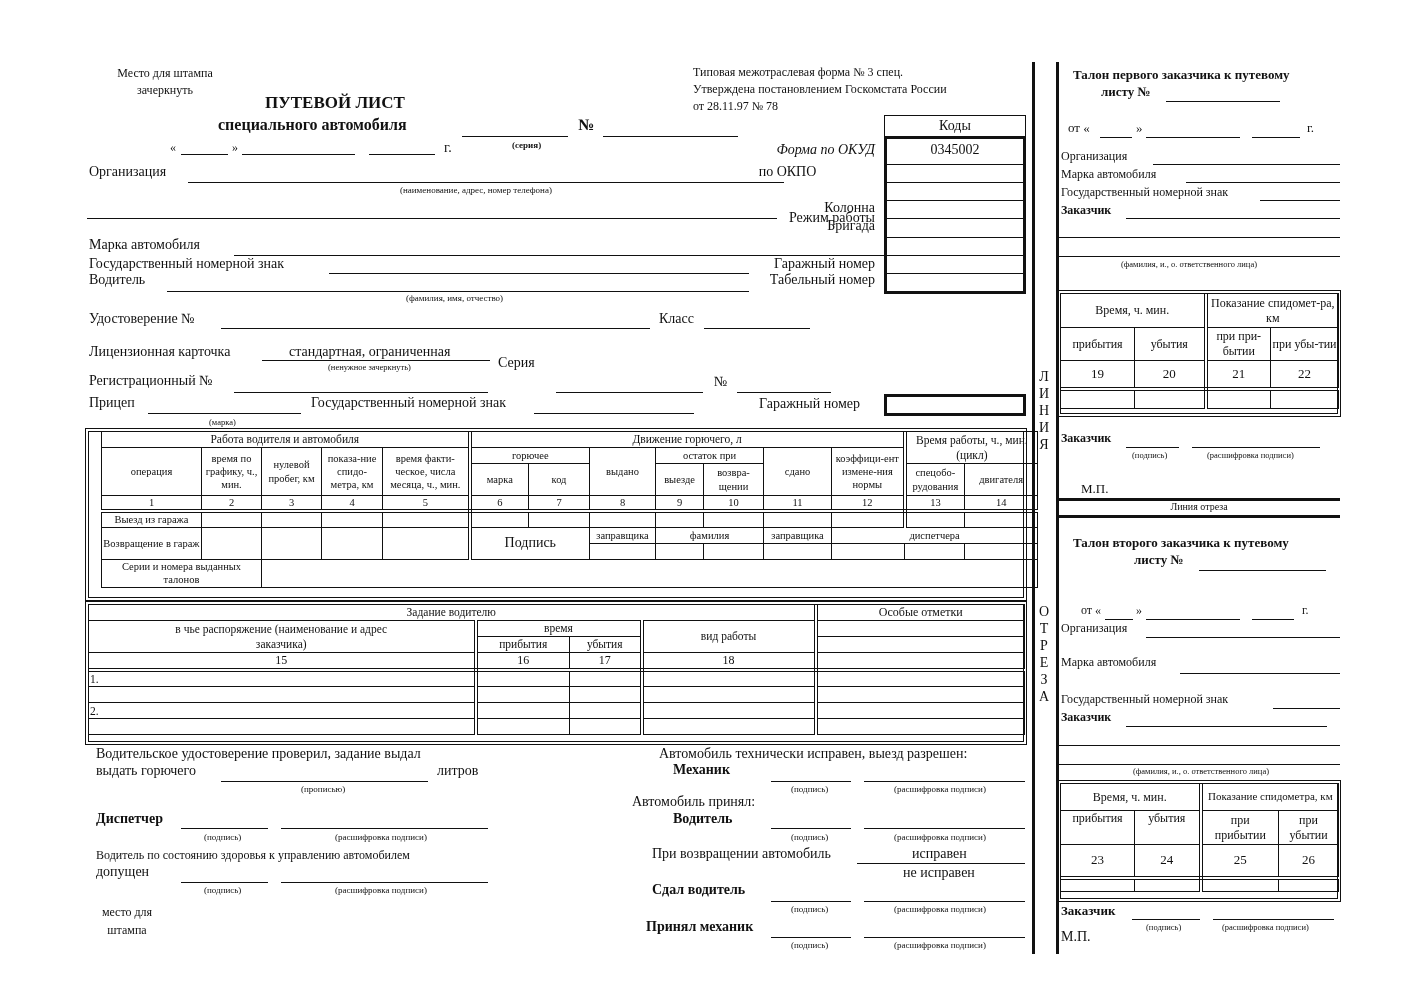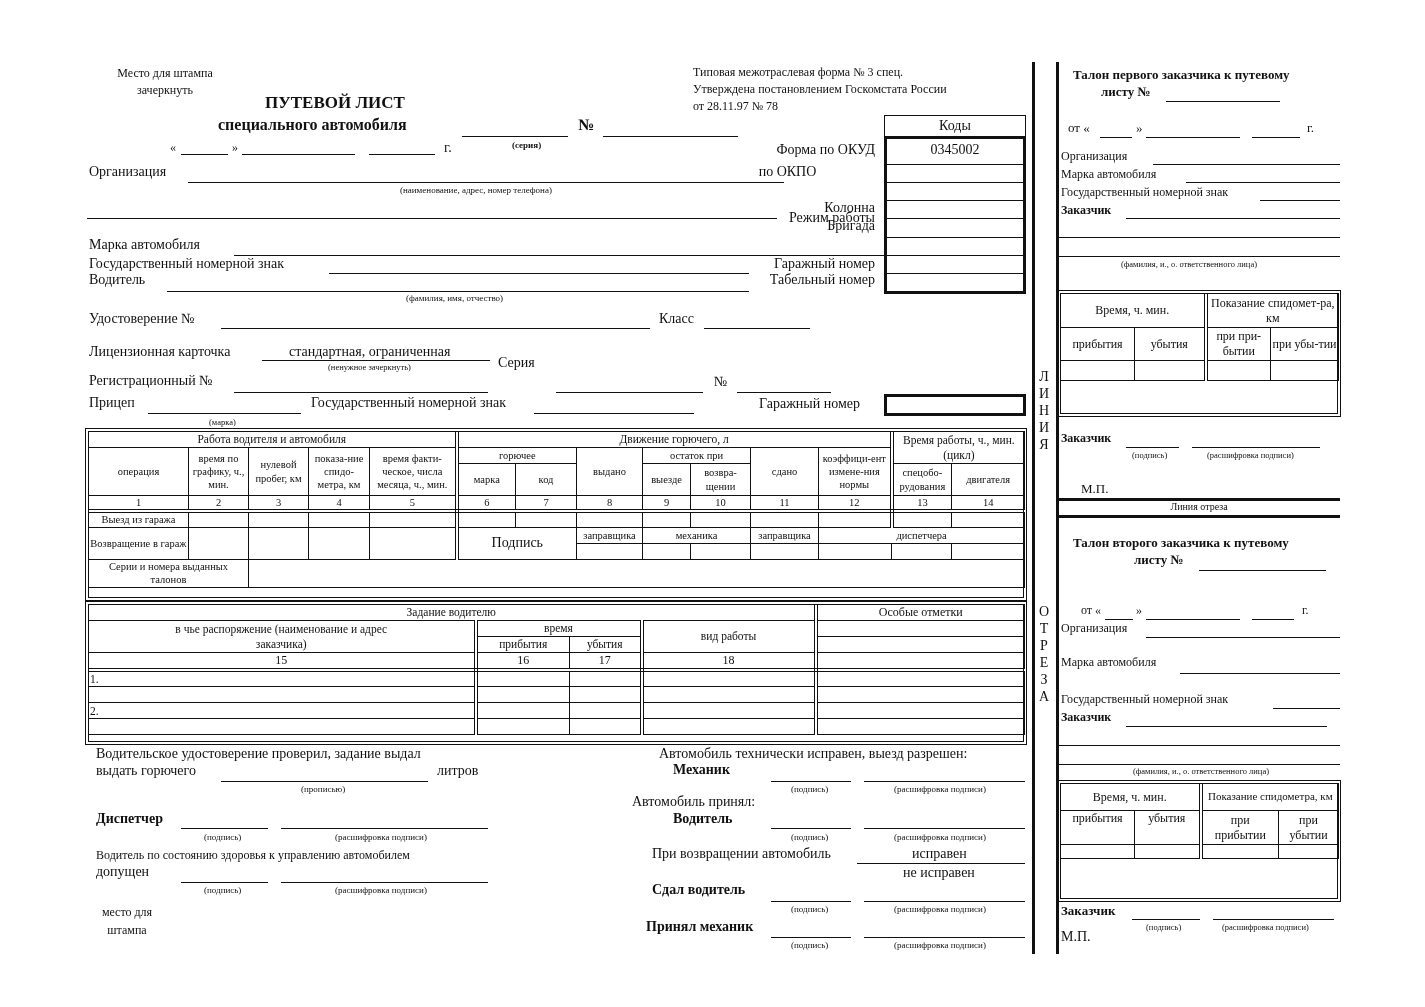--- a/index.html
+++ b/index.html
@@ -60,21 +60,21 @@
 <div class="box thick" style="left:884px;top:136px;width:142px;height:158px;"></div>
 <div class="a t14 c" style="left:888px;top:142px;width:134px;">0345002</div>
 <div class="ln" style="left:885px;top:164px;width:140px;"></div>
 <div class="ln" style="left:885px;top:182px;width:140px;"></div>
 <div class="ln" style="left:885px;top:200px;width:140px;"></div>
 <div class="ln" style="left:885px;top:218px;width:140px;"></div>
 <div class="ln" style="left:885px;top:237px;width:140px;"></div>
 <div class="ln" style="left:885px;top:255px;width:140px;"></div>
 <div class="ln" style="left:885px;top:273px;width:140px;"></div>
 
-<div class="a t14 r" style="left:700px;top:142px;width:175px;">Форма по ОКУД</div>
+<div class="a t14 r" style="left:700px;top:142px;width:175px;font-style:italic;">Форма по ОКУД</div>
 <div class="a t14 r" style="left:700px;top:164px;width:175px;text-align:center;">по ОКПО</div>
 <div class="a t14 r" style="left:700px;top:182px;width:175px;margin-top:28px;">Режим работы</div>
 <div class="a t14 r" style="left:700px;top:200px;width:175px;">Колонна</div>
 <div class="a t14 r" style="left:700px;top:218px;width:175px;">Бригада</div>
 <div class="a t14 r" style="left:700px;top:256px;width:175px;">Гаражный номер</div>
 <div class="a t14 r" style="left:700px;top:272px;width:175px;">Табельный номер</div>
 
 <div class="a t14" style="left:89px;top:164px;">Организация</div>
 <div class="ln" style="left:188px;top:182px;width:596px;"></div>
 <div class="a t9" style="left:400px;top:185px;">(наименование, адрес, номер телефона)</div>
@@ -107,21 +107,21 @@
 
 <div class="a t14" style="left:89px;top:395px;">Прицеп</div>
 <div class="ln" style="left:148px;top:413px;width:153px;"></div>
 <div class="a t8" style="left:209px;top:417px;">(марка)</div>
 <div class="a t14" style="left:311px;top:395px;">Государственный номерной знак</div>
 <div class="ln" style="left:534px;top:413px;width:160px;"></div>
 <div class="a t14" style="left:759px;top:396px;">Гаражный номер</div>
 <div class="box thick" style="left:884px;top:394px;width:142px;height:22px;"></div>
 
 <div class="frame" style="left:85px;top:428px;width:942px;height:173px;"></div>
-<table class="g" style="left:88px;top:431px;width:936px;">
+<table class="g" style="left:101px;top:431px;width:936px;">
   <colgroup>
     <col style="width:100px">
       <col style="width:60px">
       <col style="width:60px">
       <col style="width:61px">
       <col style="width:87px">
     <col style="width:59px">
       <col style="width:61px">
       <col style="width:66px">
       <col style="width:48px">
@@ -190,21 +190,21 @@
         <td></td>
   </tr>
   <tr style="height:16px">
     <td rowspan="2">Возвращение в гараж</td>
     <td rowspan="2"></td>
         <td rowspan="2"></td>
     <td rowspan="2"></td>
         <td rowspan="2" class="dbl-r"></td>
     <td colspan="2" rowspan="2" style="font-size:14px">Подпись</td>
     <td>заправщика</td>
-    <td colspan="2">механика</td>
+    <td colspan="2">фамилия</td>
     <td>заправщика</td>
     <td colspan="3">диспетчера</td>
   </tr>
   <tr style="height:16px">
     <td></td>
         <td></td>
     <td></td>
         <td></td>
     <td></td>
         <td></td>
@@ -388,20 +388,26 @@
       <tr style="height:34px">
     <td colspan="2" class="dbl-r" style="font-size:12px">Время, ч. мин.</td>
     <td colspan="2" style="font-size:12px;white-space:normal">Показание спидомет-ра, км</td>
   </tr>
   <tr style="height:33px">
     <td style="font-size:12px">прибытия</td>
     <td class="dbl-r" style="font-size:12px">убытия</td>
     <td style="font-size:12px;white-space:normal">при при-бытии</td>
     <td style="font-size:12px;white-space:normal">при убы-тии</td>
   </tr>
+  <tr style="height:28px">
+    <td class="dbl-b" style="font-size:13px">19</td>
+    <td class="dbl-b dbl-r" style="font-size:13px">20</td>
+    <td class="dbl-b" style="font-size:13px">21</td>
+    <td class="dbl-b" style="font-size:13px">22</td>
+  </tr>
   <tr style="height:20px">
     <td></td>
         <td class="dbl-r"></td>
     <td></td>
         <td></td>
   </tr>
 </tbody>
   </table>
 
 <div class="a t12 b" style="left:1061px;top:431px;">Заказчик</div>
@@ -450,20 +456,26 @@
       <tr style="height:27px">
     <td colspan="2" class="dbl-r" style="font-size:12px">Время, ч. мин.</td>
     <td colspan="2" style="font-size:11px;white-space:normal">Показание спидометра, км</td>
   </tr>
   <tr style="height:34px">
     <td style="font-size:12px;vertical-align:top">прибытия</td>
     <td class="dbl-r" style="font-size:12px;vertical-align:top">убытия</td>
     <td style="font-size:12px;white-space:normal;padding:0 12px">при прибытии</td>
     <td style="font-size:12px;white-space:normal;padding:0 6px">при убытии</td>
   </tr>
+  <tr style="height:33px">
+    <td class="dbl-b" style="font-size:13px">23</td>
+    <td class="dbl-b dbl-r" style="font-size:13px">24</td>
+    <td class="dbl-b" style="font-size:13px">25</td>
+    <td class="dbl-b" style="font-size:13px">26</td>
+  </tr>
   <tr style="height:14px">
     <td></td>
         <td class="dbl-r"></td>
     <td></td>
         <td></td>
   </tr>
 </tbody>
   </table>
 
 <div class="a t13 b" style="left:1061px;top:903px;">Заказчик</div>

